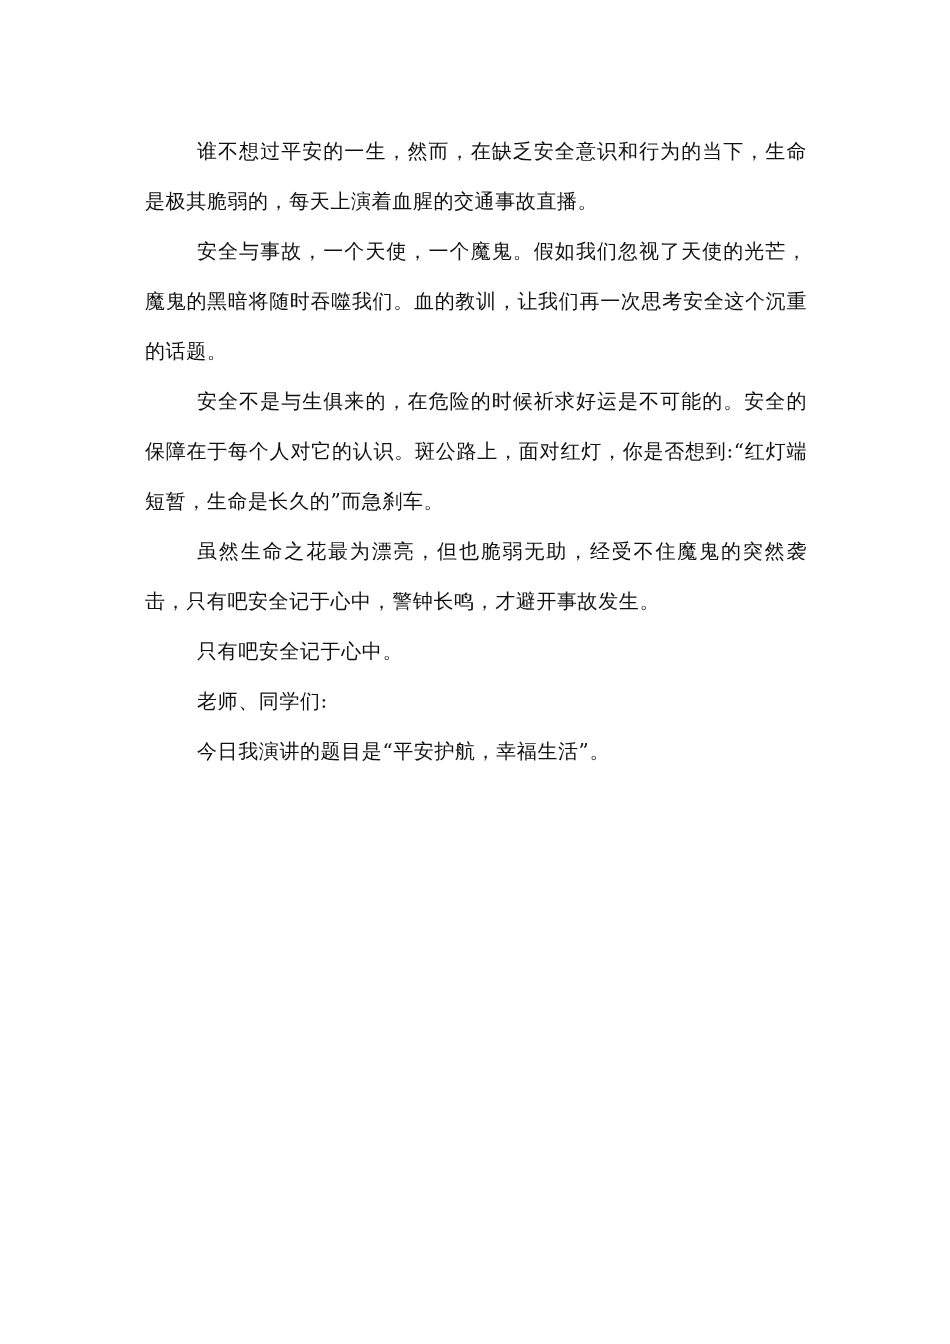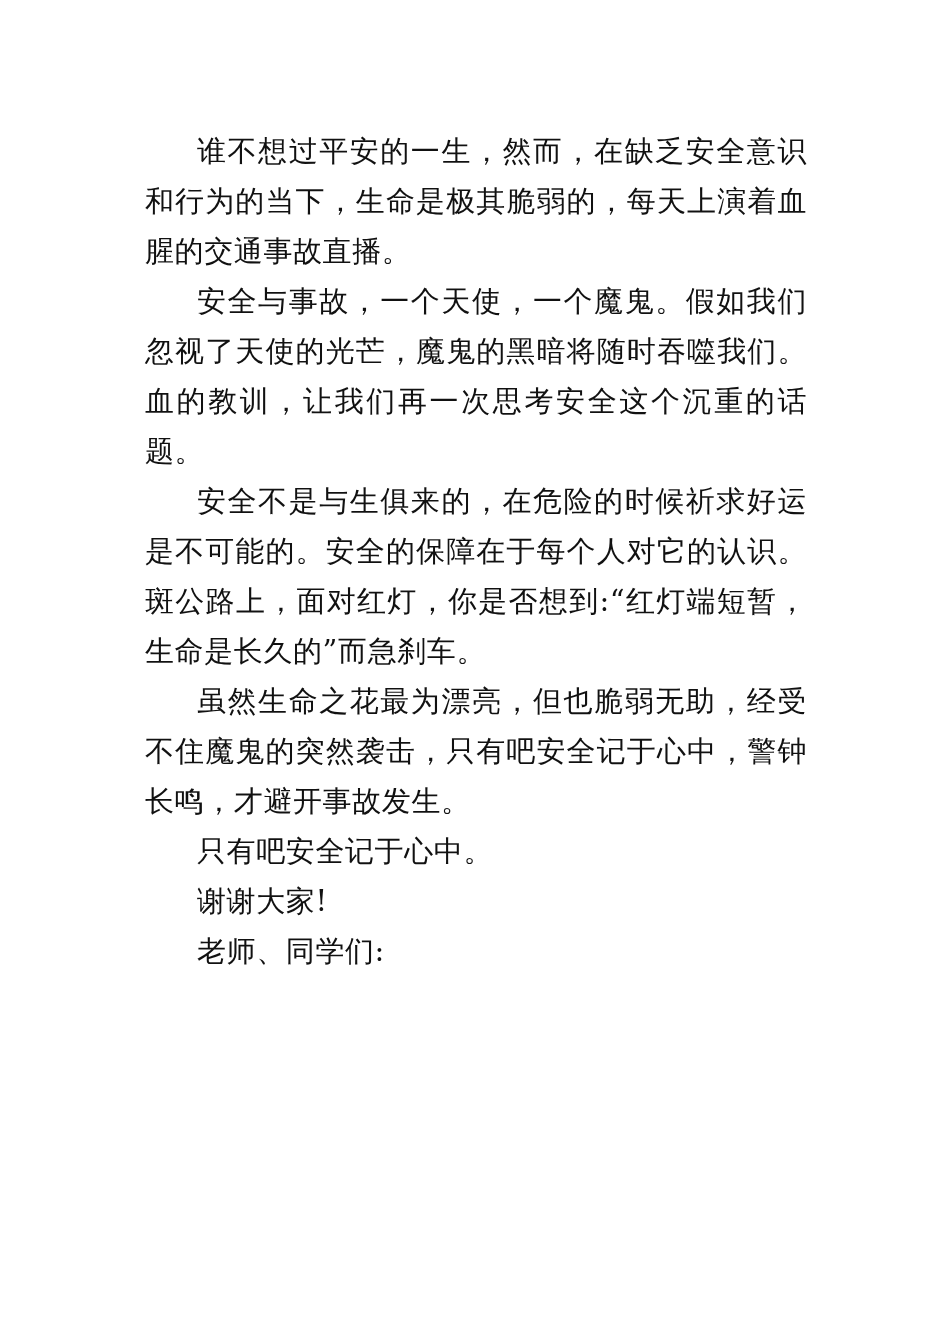--- a/index.html
+++ b/index.html
@@ -13,21 +13,21 @@
       overflow: hidden;
       position: relative;
     }
     .page {
       position: absolute;
       left: 145px;
       top: 126px;
       width: 662px;
       color: #111111;
       font-family: "DejaVu Serif", "Liberation Serif", serif;
-      font-size: 29px;
+      font-size: 20px;
       line-height: 50px;
     }
     .para {
       margin: 0;
       padding: 0;
       text-indent: 52px;
       text-align: justify;
       text-justify: inter-character;
       letter-spacing: 0.6px;
       word-break: break-all;
@@ -35,15 +35,15 @@
   </style>
 </head>
 <body>
 
 <div class="page">
   <p class="para">谁不想过平安的一生，然而，在缺乏安全意识和行为的当下，生命是极其脆弱的，每天上演着血腥的交通事故直播。</p>
   <p class="para">安全与事故，一个天使，一个魔鬼。假如我们忽视了天使的光芒，魔鬼的黑暗将随时吞噬我们。血的教训，让我们再一次思考安全这个沉重的话题。</p>
   <p class="para">安全不是与生俱来的，在危险的时候祈求好运是不可能的。安全的保障在于每个人对它的认识。斑公路上，面对红灯，你是否想到:“红灯端短暂，生命是长久的”而急刹车。</p>
   <p class="para">虽然生命之花最为漂亮，但也脆弱无助，经受不住魔鬼的突然袭击，只有吧安全记于心中，警钟长鸣，才避开事故发生。</p>
   <p class="para">只有吧安全记于心中。</p>
-  <p class="para">谢谢大家!</p>
   <p class="para">老师、同学们:</p>
+  <p class="para">今日我演讲的题目是“平安护航，幸福生活”。</p>
 </div>
 
 </body></html>

